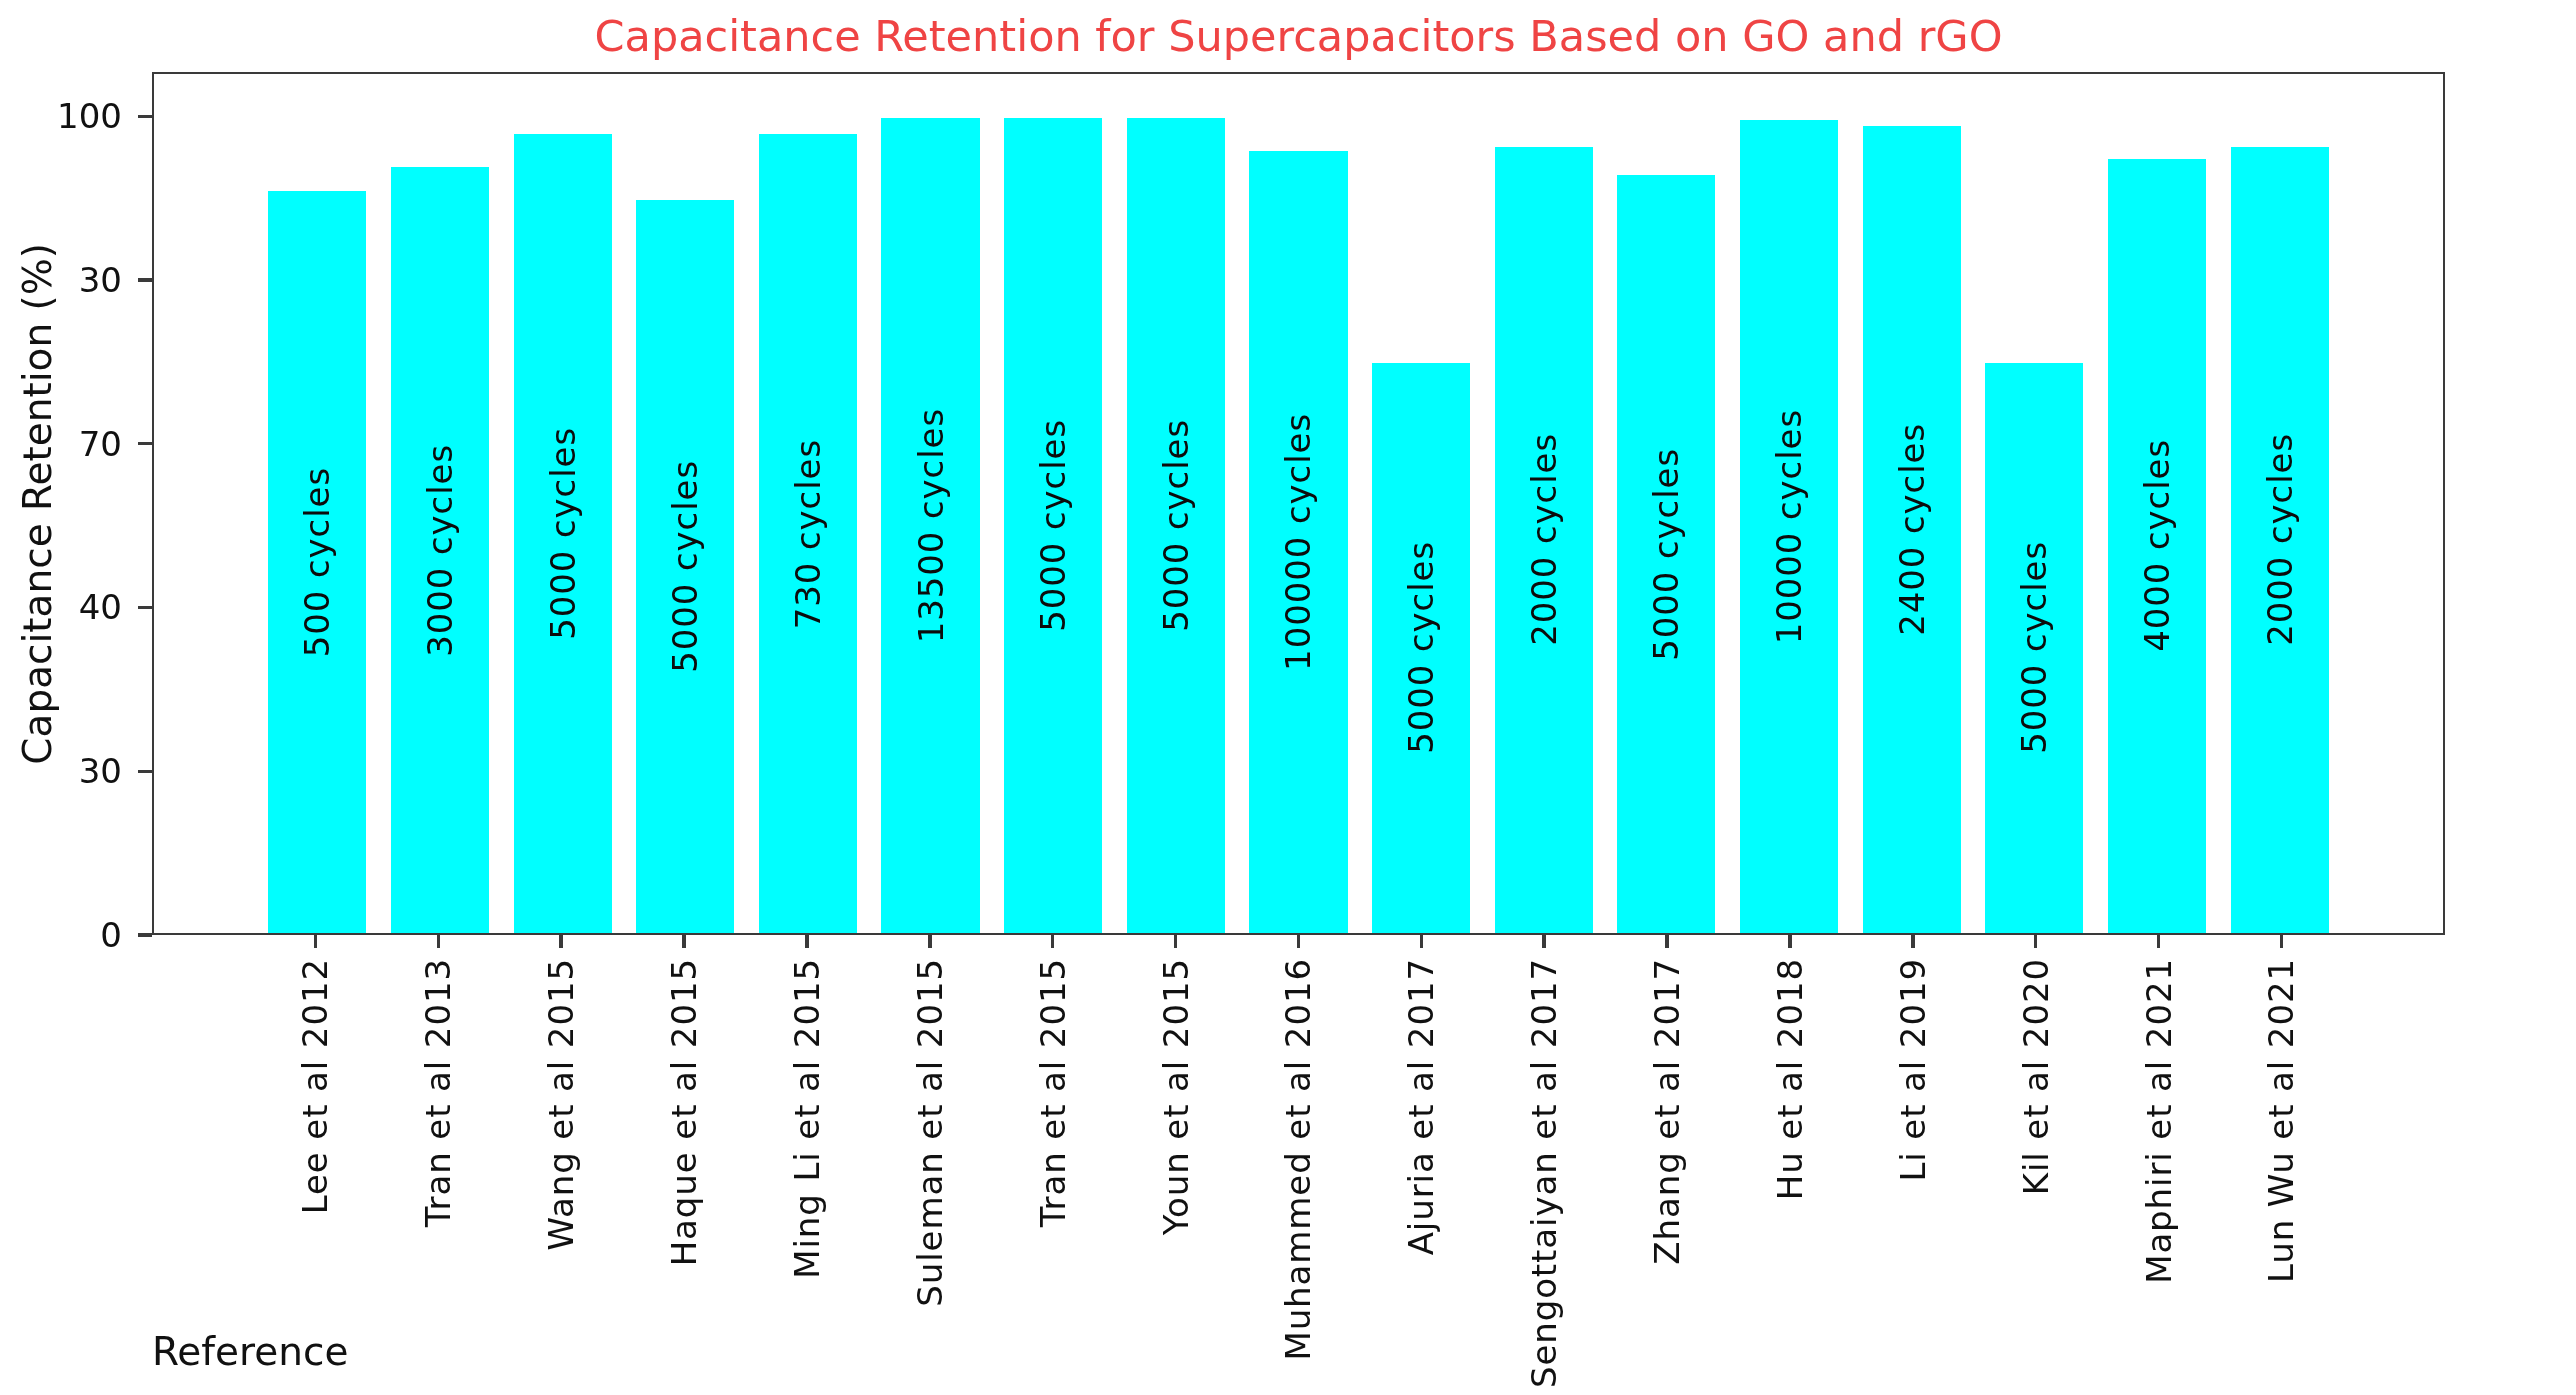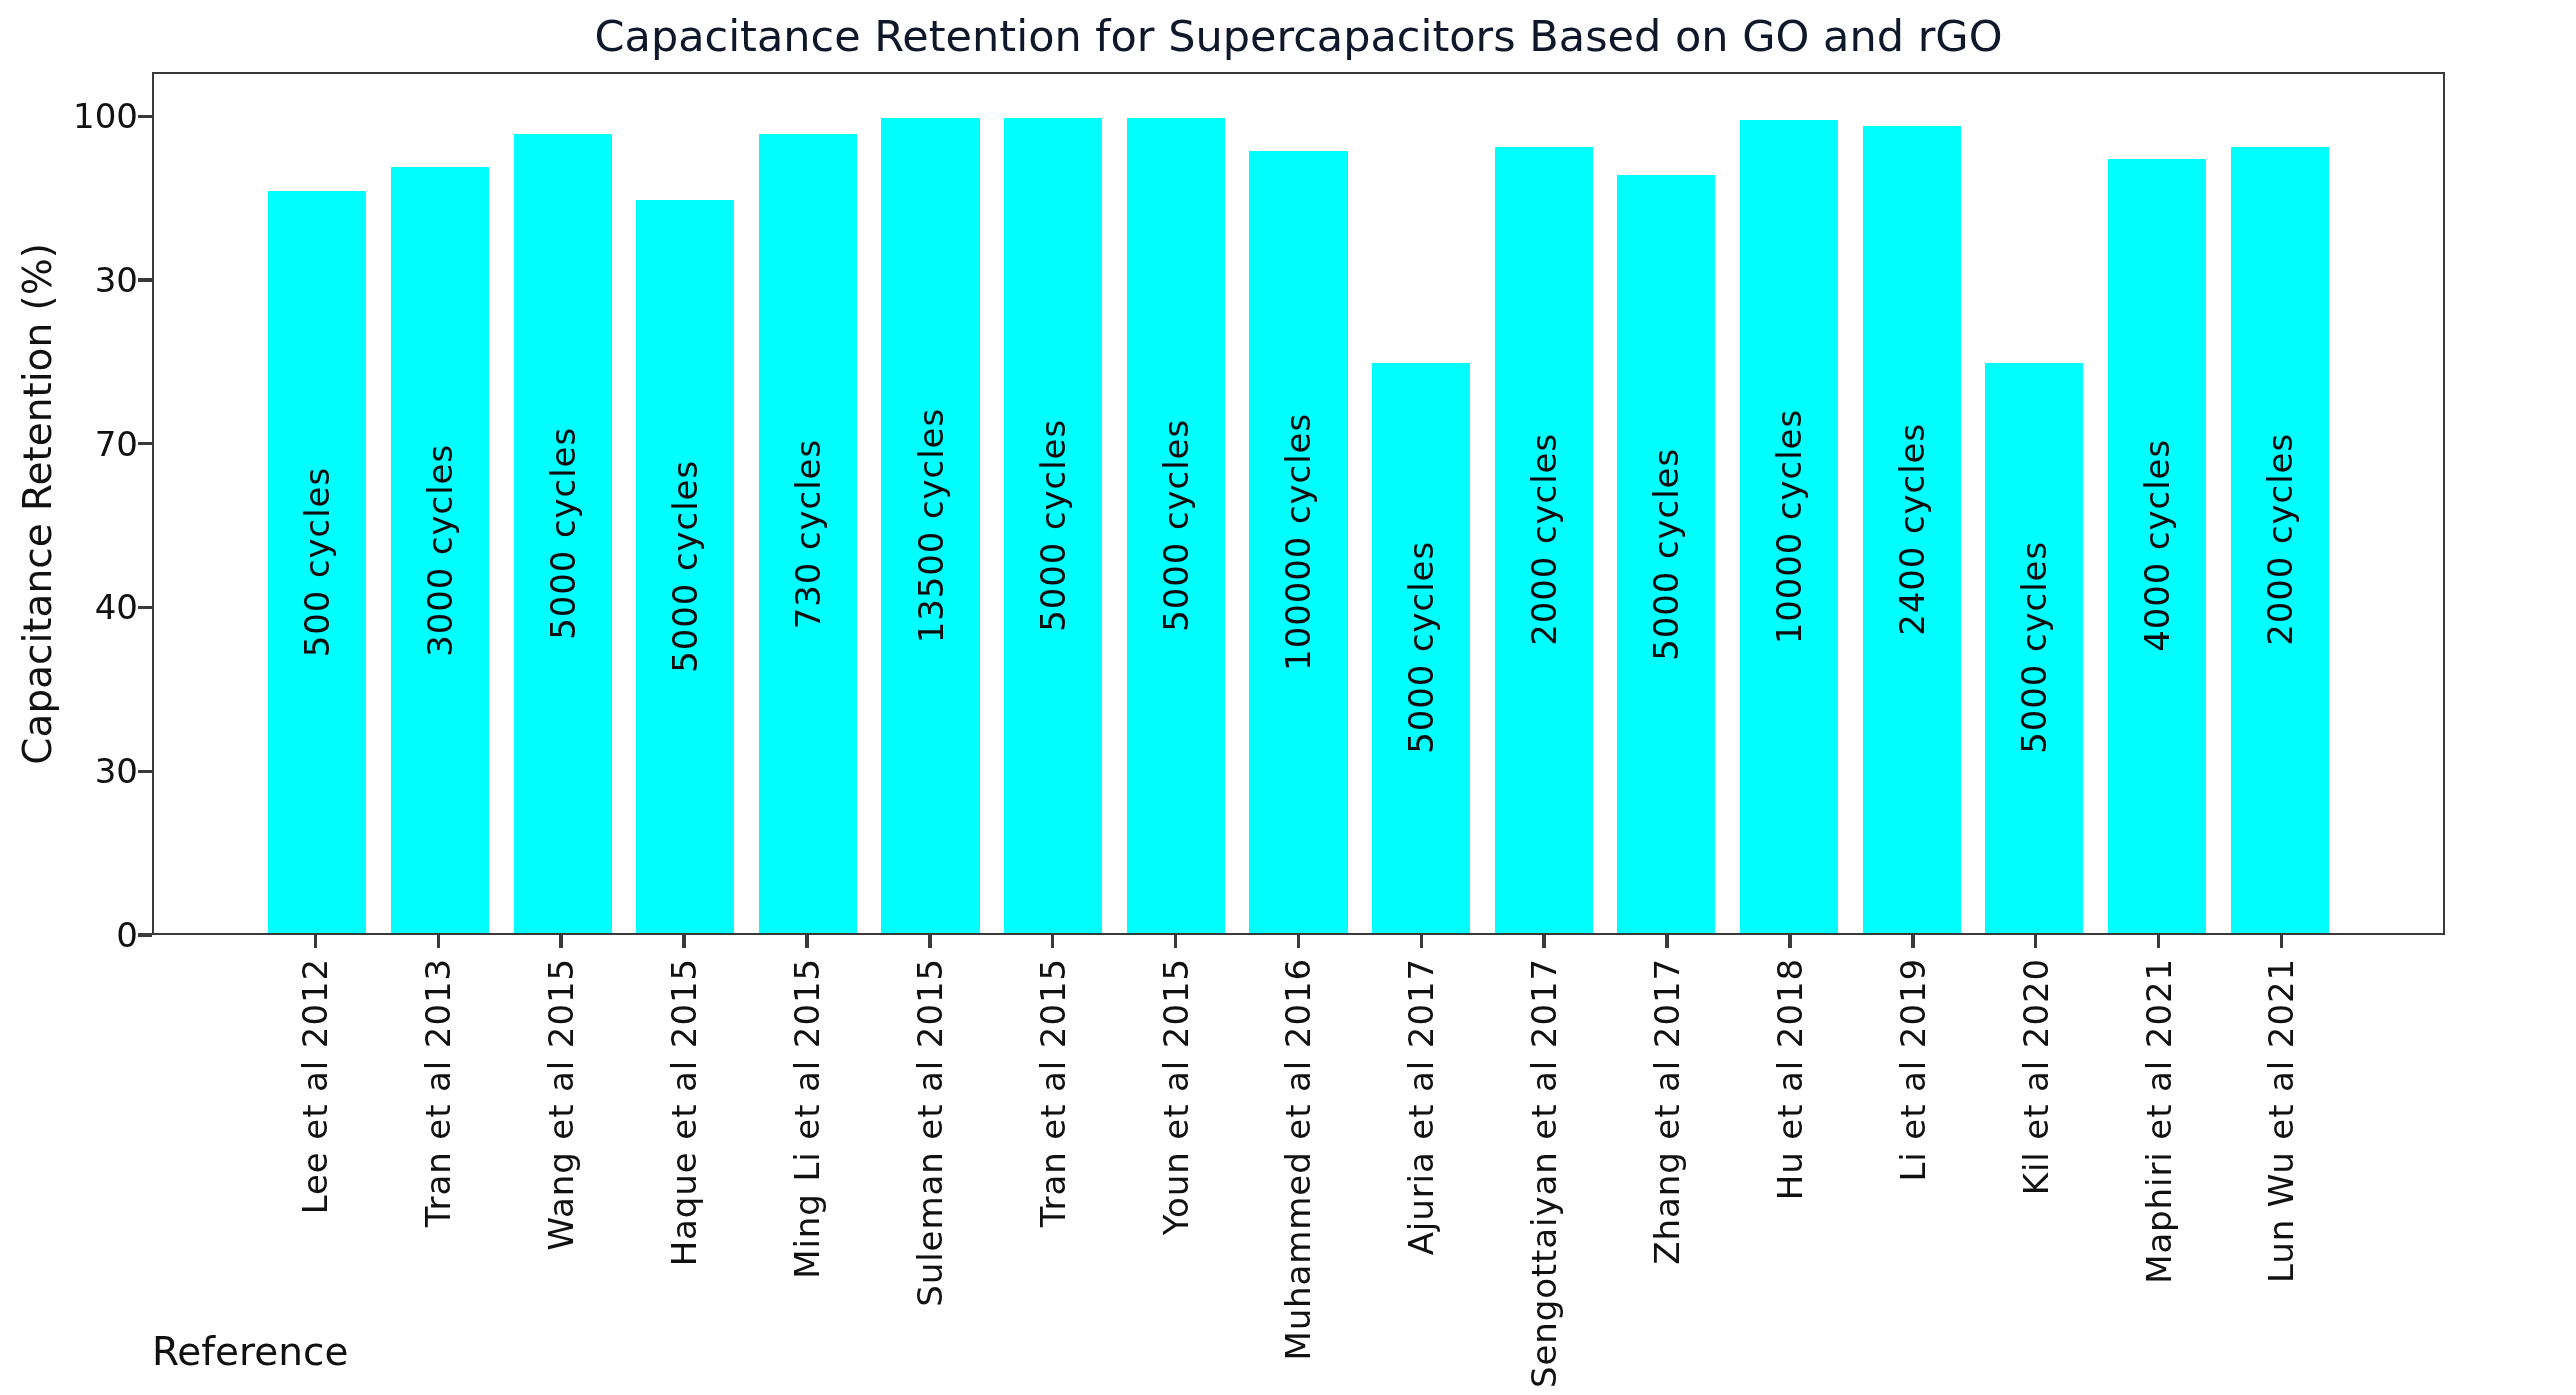--- a/index.html
+++ b/index.html
@@ -13,21 +13,21 @@
     overflow: hidden;
   }
   .chart-title {
     position: absolute;
     left: 152px;
     top: 12px;
     width: 2293px;
     text-align: center;
     font-size: 43px;
     line-height: 49px;
-    color: #0f172a;
+    color: #ef4444;
     white-space: nowrap;
   }
   .plot-area {
     position: absolute;
     left: 152px;
     top: 72px;
     width: 2293px;
     height: 863px;
     border: 2.6px solid #3a3a3a;
     box-sizing: border-box;
@@ -79,21 +79,21 @@
   .y-tick-mark {
     position: absolute;
     right: 0;
     top: -1.7px;
     width: 13.6px;
     height: 3.4px;
     background: #3a3a3a;
   }
   .y-tick-label {
     position: absolute;
-    right: 14px;
+    right: 30px;
     top: 0;
     transform: translateY(-50%);
     font-size: 34px;
     color: #111111;
   }
   .y-axis-title {
     position: absolute;
     left: 15.3px;
     top: 72px;
     height: 863px;

